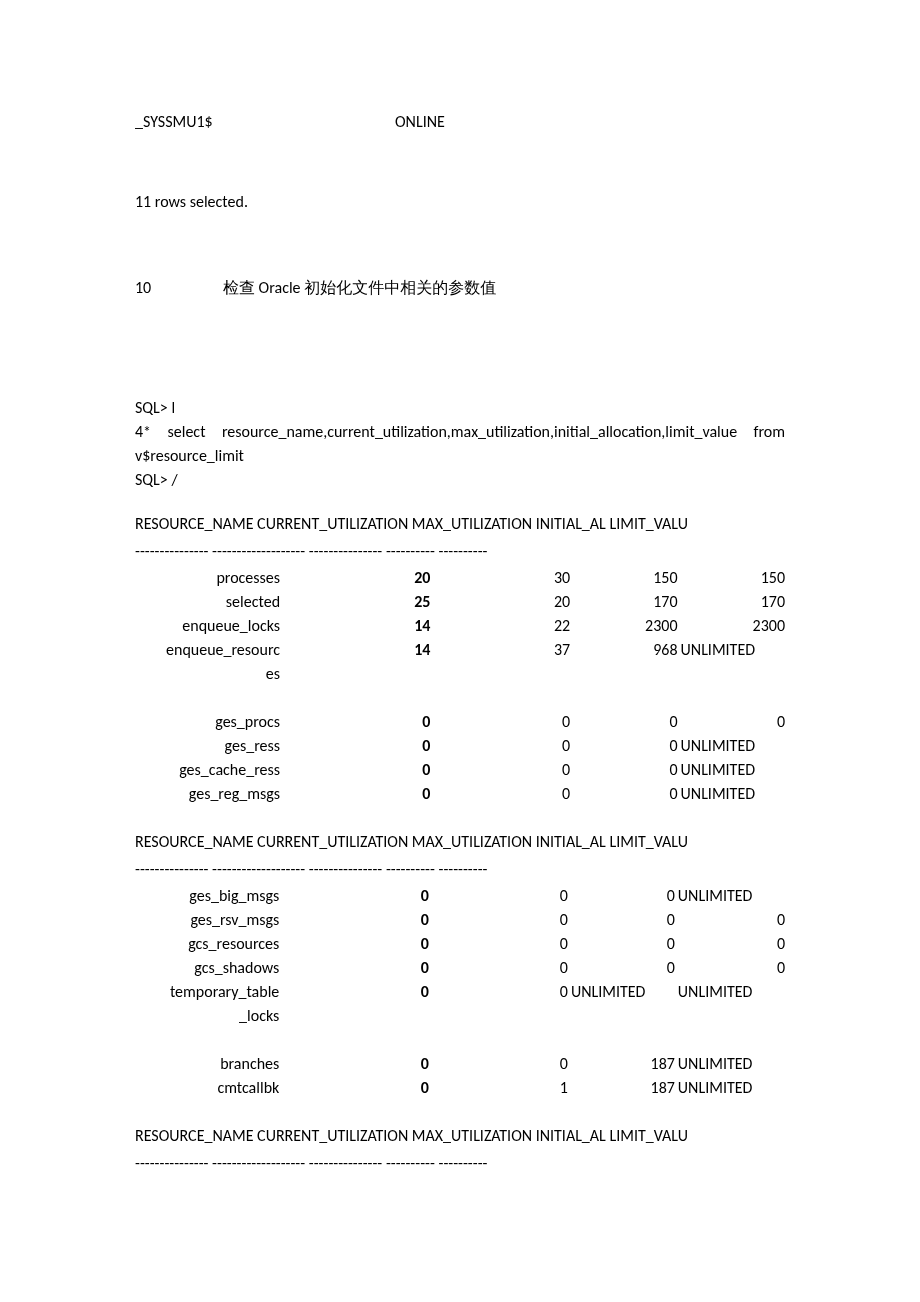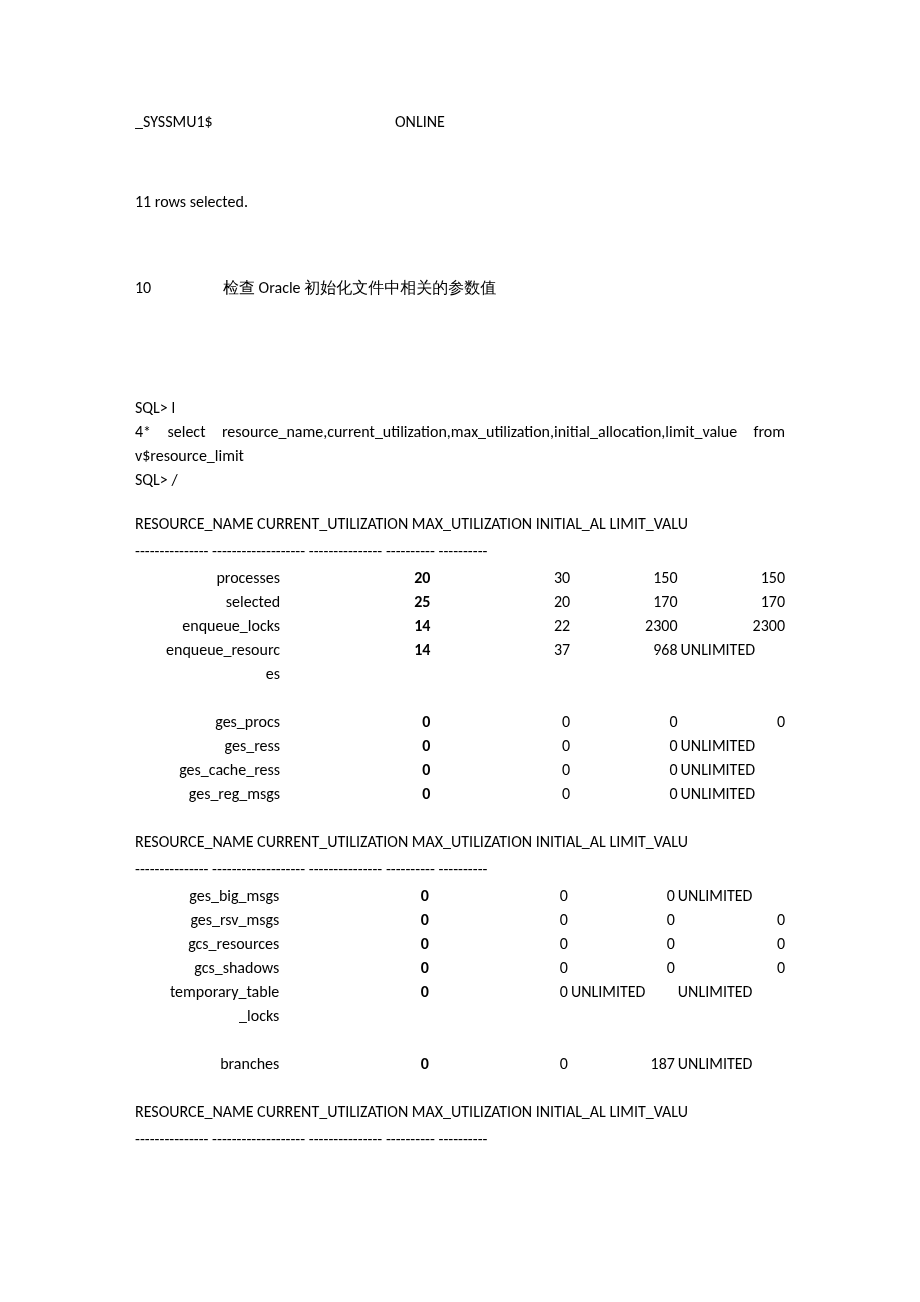--- a/index.html
+++ b/index.html
@@ -169,19 +169,26 @@
   <tr class="spacer-row">
         <td colspan="5"></td>
       </tr>
   <tr>
     <td class="col-name">branches</td>
     <td class="col-cur">0</td>
     <td class="col-max">0</td>
     <td class="col-init">187</td>
     <td class="col-lim" style="text-align:left; padding-left:3px;">UNLIMITED</td>
   </tr>
+  <tr>
+    <td class="col-name">cmtcallbk</td>
+    <td class="col-cur">0</td>
+    <td class="col-max">1</td>
+    <td class="col-init">187</td>
+    <td class="col-lim" style="text-align:left; padding-left:3px;">UNLIMITED</td>
+  </tr>
 </tbody>
   </table>
 
 <div style="height:24px;"></div>
 
 <div>RESOURCE_NAME      CURRENT_UTILIZATION MAX_UTILIZATION INITIAL_AL LIMIT_VALU</div>
 <div class="divider">--------------- ------------------- --------------- ---------- ----------</div>
 
 </body></html>

